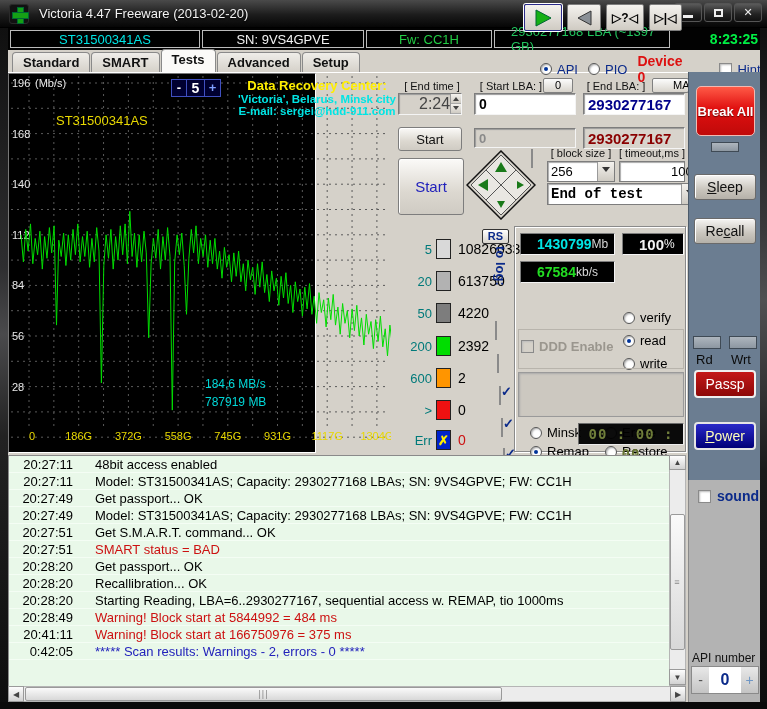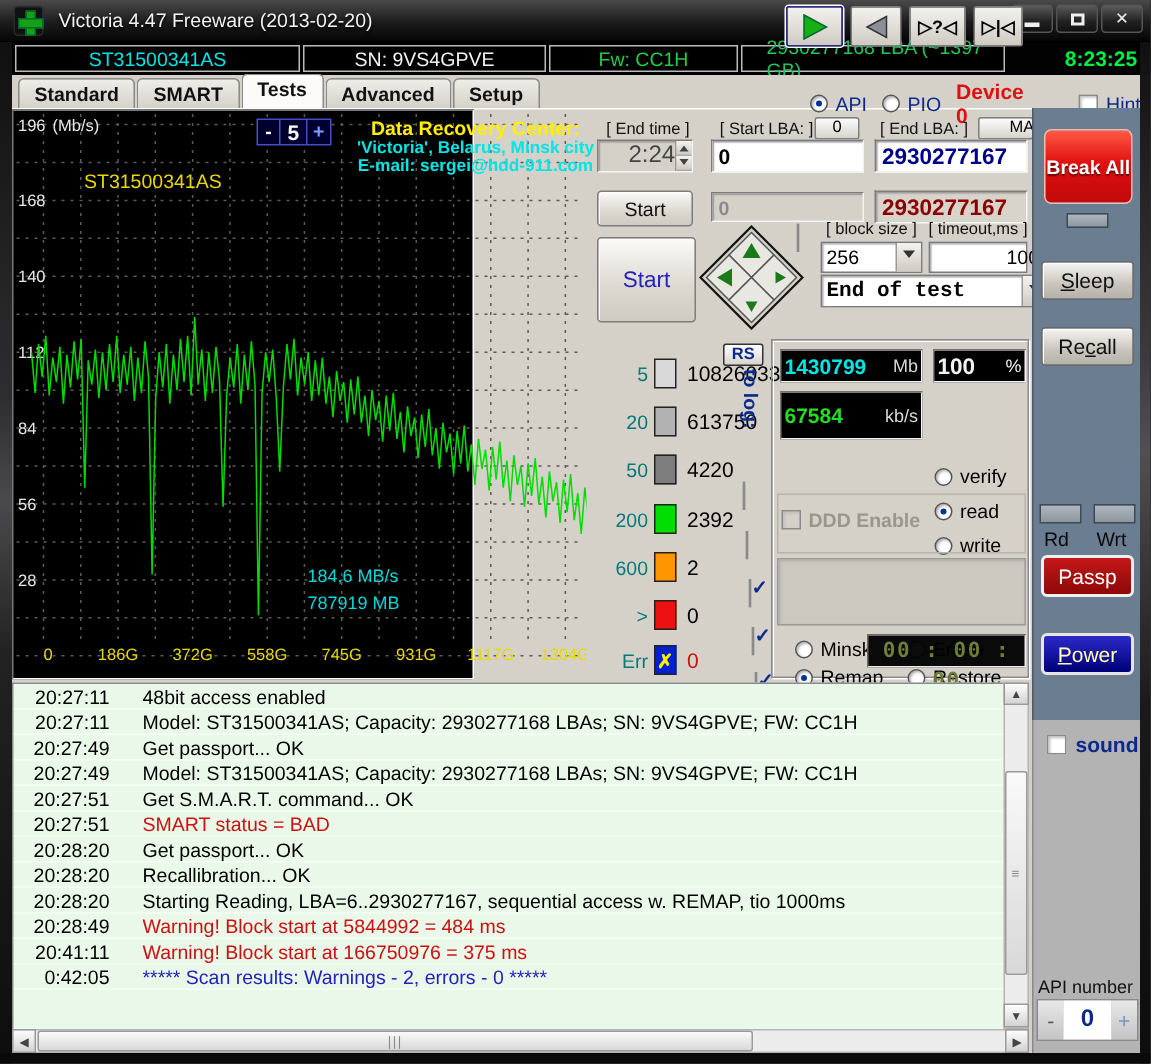--- a/index.html
+++ b/index.html
@@ -101,21 +101,21 @@
     font-weight:bold; color:#0b2a8a; text-align:center; line-height:13px;
     background:linear-gradient(#fff,#d8d4cc); border:1px solid #333; border-radius:2px; }
   #tolog { position:absolute; left:493px; top:246px; writing-mode:vertical-rl; color:#0b2a8a;
     font-weight:bold; font-size:13px; }
 
   
   #gbox { position:absolute; left:514px; top:226px; width:172px; height:226px;
     border:1px solid #8a8a8a; box-shadow:inset 1px 1px 0 #fff, 1px 1px 0 #fff; }
   .led { position:absolute; background:#000; border:1px solid #7d7d7d;
     border-right-color:#f4f4f4; border-bottom-color:#f4f4f4; display:flex; align-items:center;
-    padding:0 2px; }
+    padding:0 16px; }
   .led .num { font-weight:bold; font-size:14px; }
   .led .unit { margin-left:auto; color:#d8d8d8; font-size:12px; }
   .radrow { position:absolute; display:flex; align-items:center; gap:5px; font-size:13px; color:#000;margin-top:48px; }
   #modepanel { position:absolute; left:518px; top:372px; width:166px; height:45px;
     background:#ccc8c0; border:1px solid #9a9a9a; box-shadow:inset 1px 1px 2px #aaa; }
   #btnpanel { position:absolute; left:518px; top:329px; width:166px; height:40px;
     border:1px solid #b8b4ac; }
   .pbtn { position:absolute; top:4px; height:27px; background:linear-gradient(#f4f2ee,#cfcbc3);
     border:1px solid #7d7d7d; border-radius:2px; display:flex; align-items:center;
     justify-content:center; font-weight:bold; }
@@ -369,21 +369,21 @@
   
   <div id="gbox"></div>
   <div class="led" style="left:520px; top:233px; width:95px; height:22px;">
     <span class="num" style="color:#00e5e5;">1430799</span>
     <span class="unit">Mb</span>
   </div>
   <div class="led" style="left:622px; top:233px; width:62px; height:22px;">
     <span class="num" style="color:#f2f2f2; font-size:15px;">100</span>
     <span class="unit" style="color:#f2f2f2;">%</span>
   </div>
-  <div class="led" style="left:520px; top:261px; width:95px; height:32px;">
+  <div class="led" style="left:520px; top:261px; width:95px; height:22px;">
     <span class="num" style="color:#22dd22;">67584</span>
     <span class="unit">kb/s</span>
   </div>
   <div class="radrow" style="left:623px; top:262px;">
     <span class="radio"></span>
       <span>verify</span>
   </div>
   <div class="radrow" style="left:623px; top:285px;">
     <span class="radio sel"></span>
       <span>read</span>

